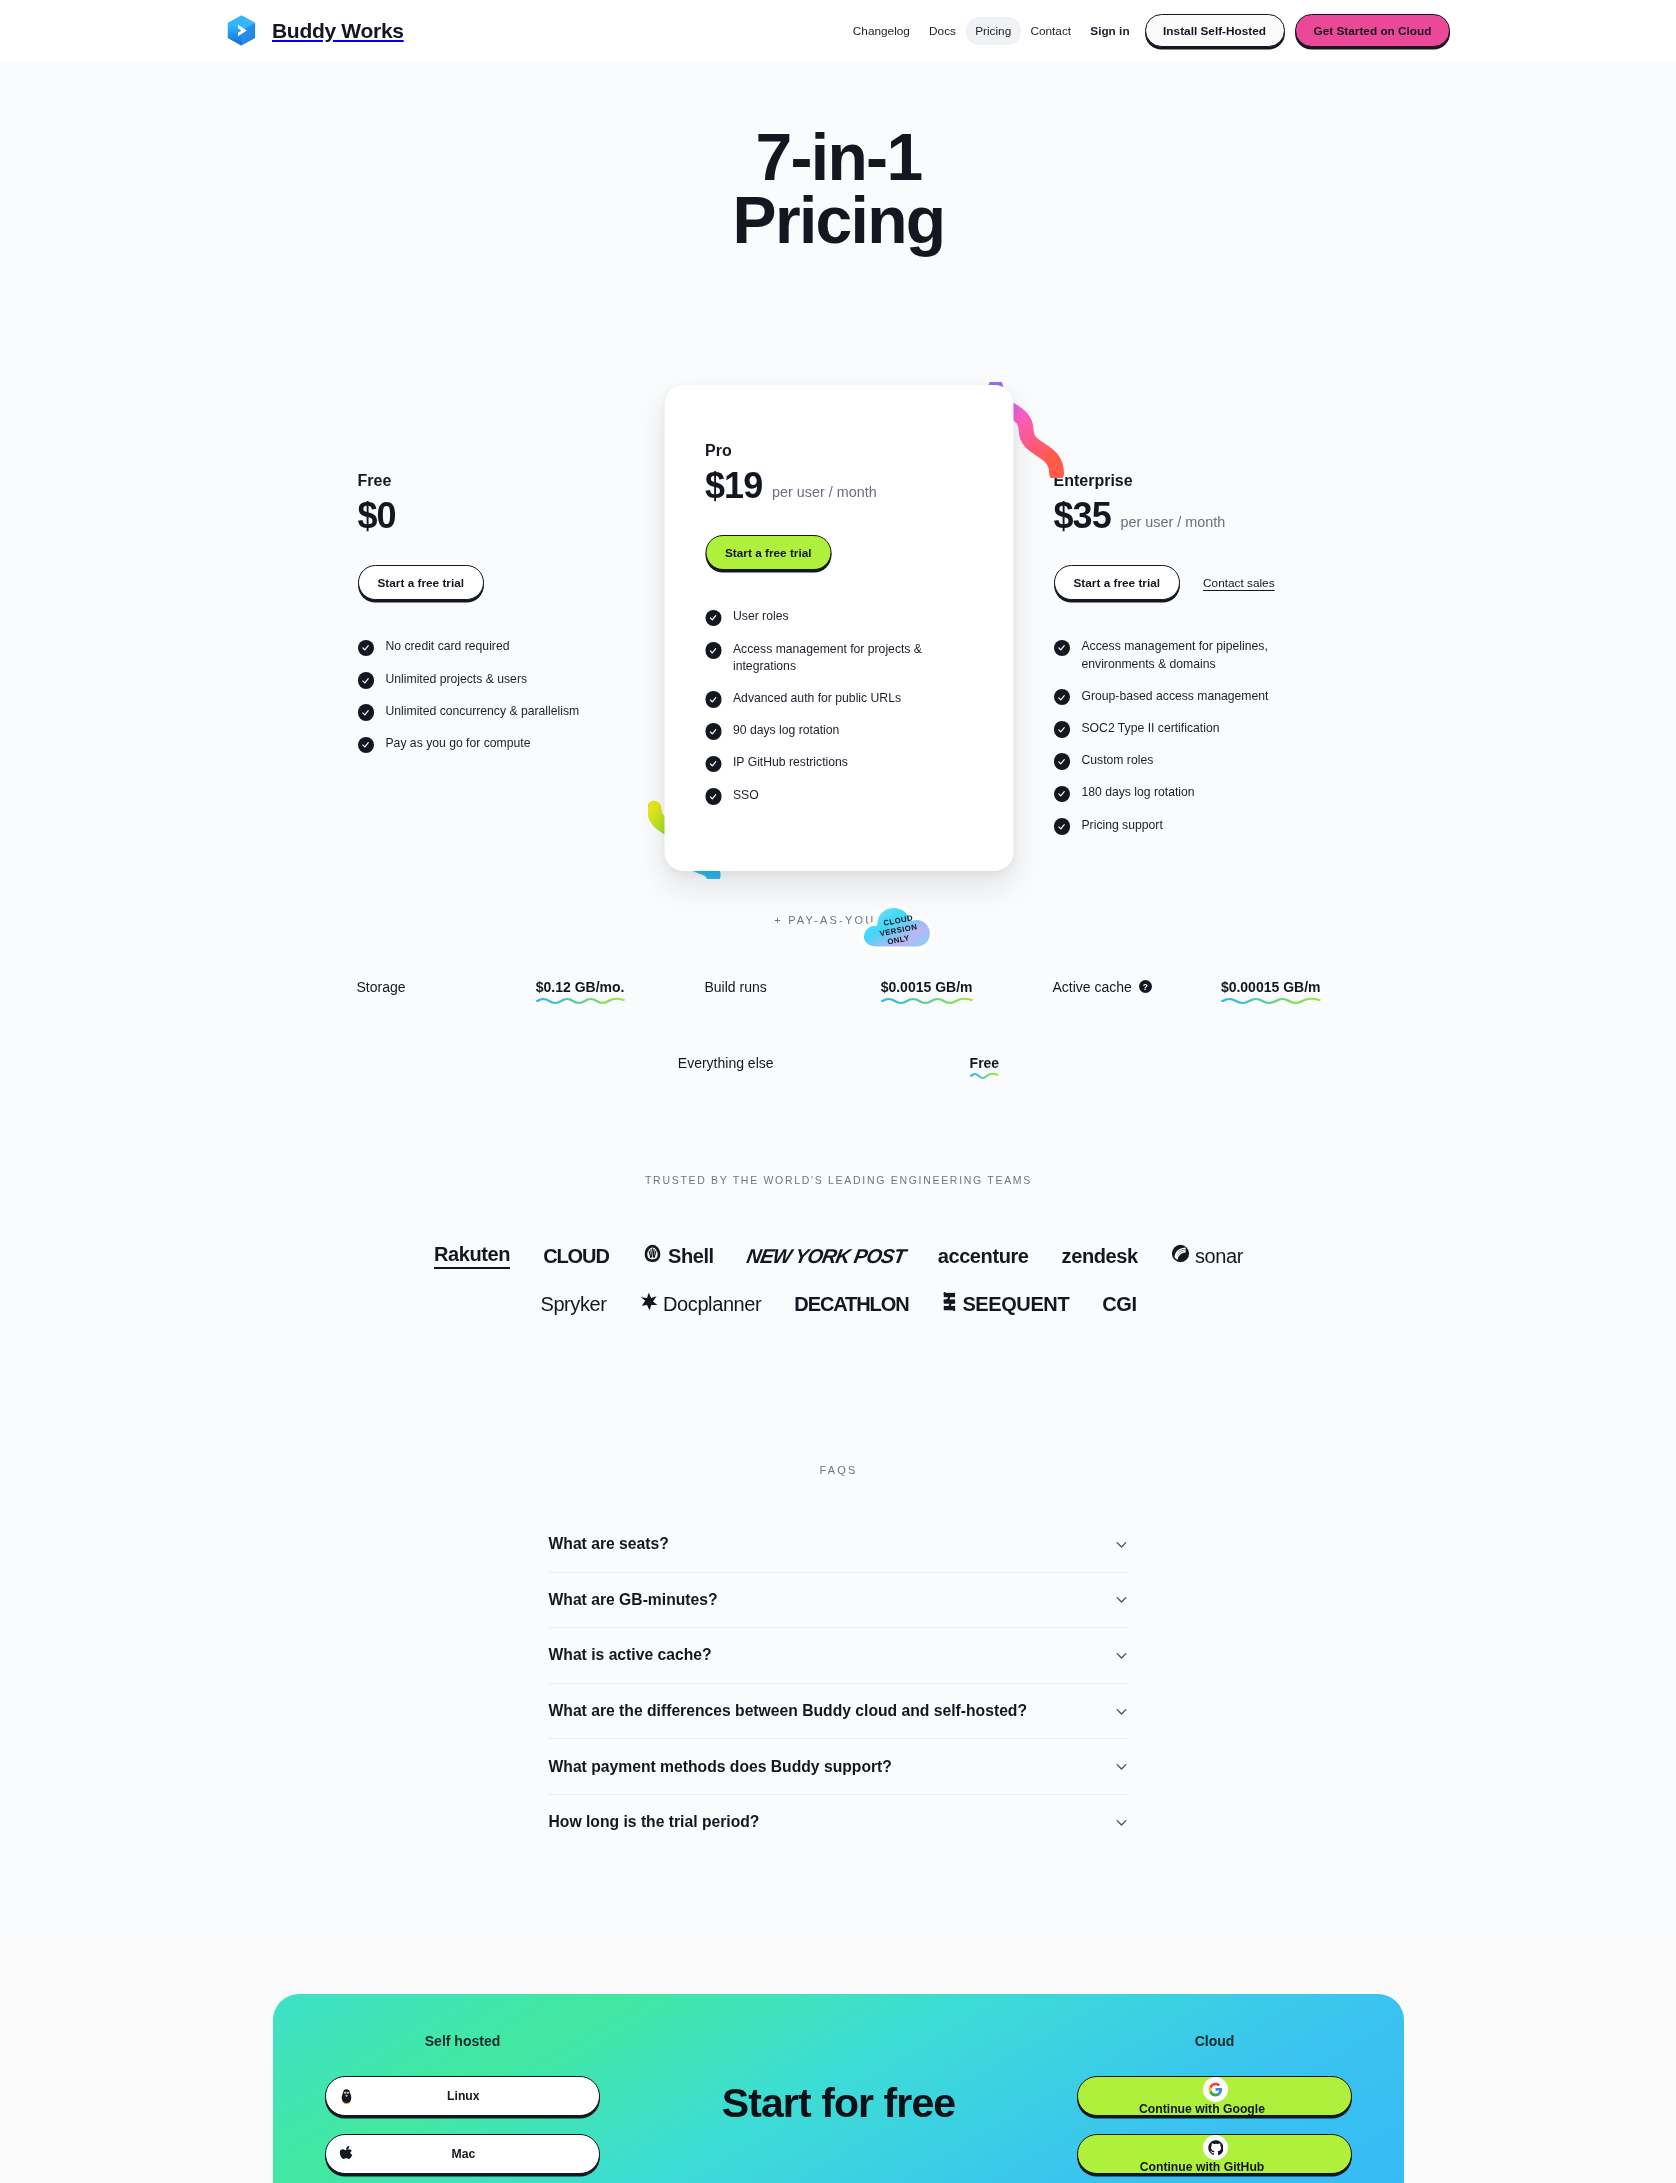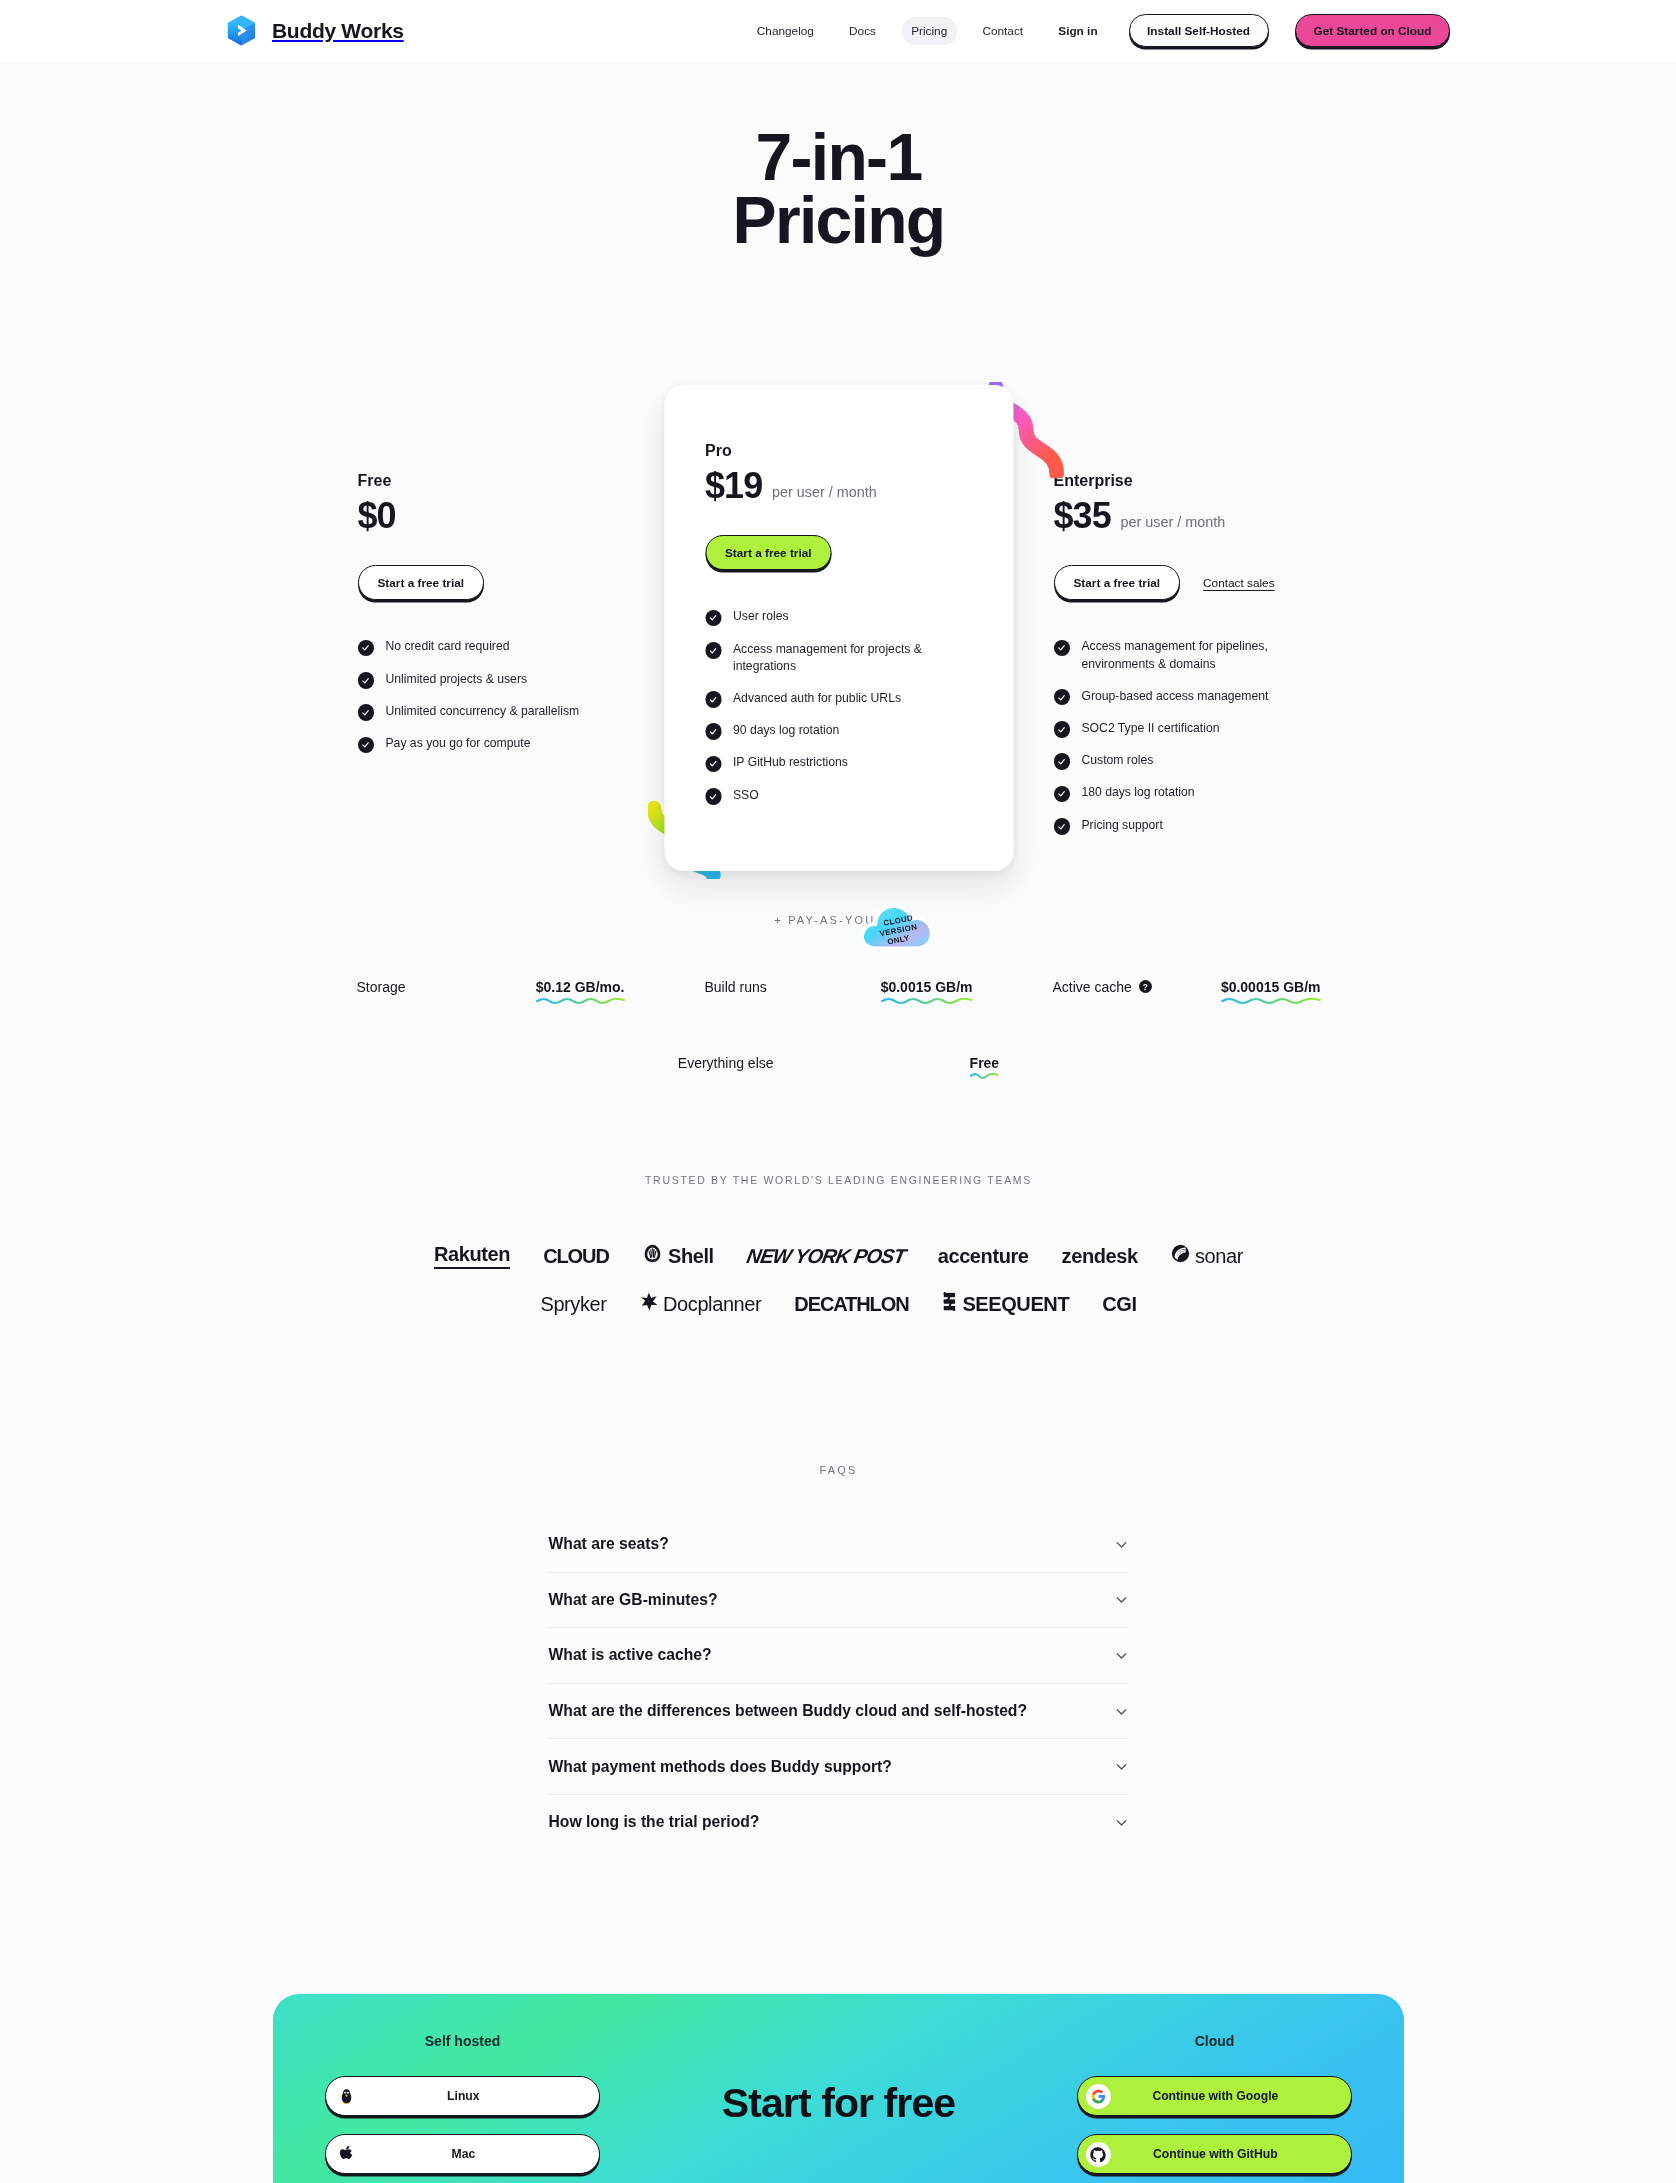--- a/index.html
+++ b/index.html
@@ -44,21 +44,21 @@
     padding-left:227px;
     padding-right:227px;
   }
   .brand{ display:flex; align-items:center; gap:16px; }
   .brand-logo{ width:29px; height:31px; position:relative; }
   .brand-name{ font-size:21px; font-weight:700; letter-spacing:-0.3px; color:#14171f; }
   nav.mainnav{
     margin-left:auto;
     display:flex;
     align-items:center;
-    gap:16px;
+    gap:0;
   }
   nav.mainnav a.navlink{
     font-size:11.8px;
     color:#1b1f2a;
     text-decoration:none;
     padding:7px 9.6px;
     border-radius:13px;
     white-space:nowrap;
   }
   nav.mainnav a.navlink.active{ background:#f1f2f6; }
@@ -309,21 +309,21 @@
     border:1.3px solid #14171f;
     border-radius:436px;
     box-shadow:0 2.6px 0 #14171f;
     height:40px;
     margin-bottom:18.3px;
     padding:0 6.1px;
     position:relative;
     text-decoration:none;
     cursor:pointer;
   }
-  .cta-btn.green{ background:#aef03c; }
+  .cta-btn.green{ background:#aef03c;flex-direction:column; }
   .cta-btn .ico{
     width:25px;height:25px;border-radius:50%;background:#fff;
     display:inline-flex;align-items:center;justify-content:center;flex:0 0 auto;
     margin-left:1.7px;
   }
   .cta-btn .lbl{
     flex:1;
     text-align:center;
     font-size:12.2px;
     font-weight:700;

